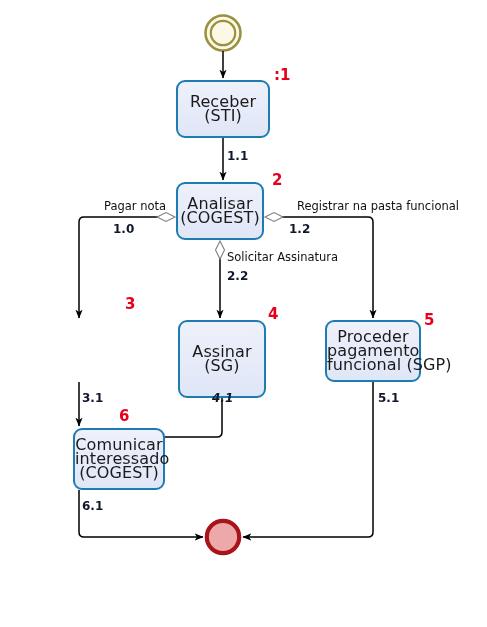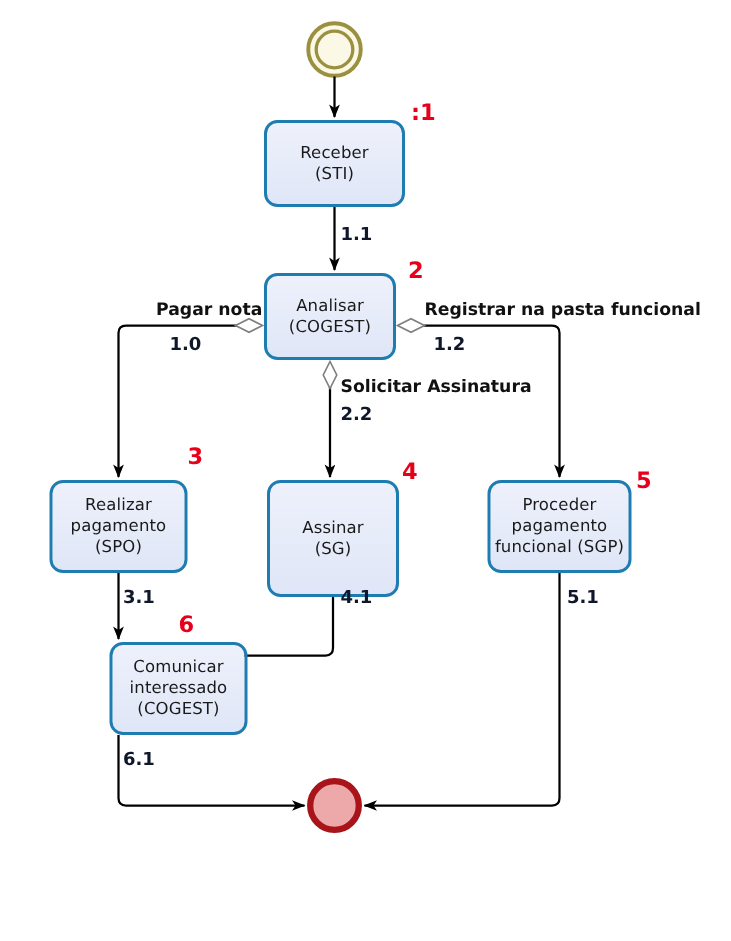--- a/index.html
+++ b/index.html
@@ -25,25 +25,24 @@
     height: 627px;
   }
   .task-box {
     position: absolute;
     box-sizing: border-box;
     background: linear-gradient(to bottom, #eef1fb 0%, #e6ebf9 55%, #dfe6f7 100%);
     border: 2px solid #1f7cb0;
     border-radius: 9px;
     display: flex;
     flex-direction: column;
-    align-items: center;
     justify-content: center;
     text-align: center;
     color: #1a1a1a;
-    font-size: 11px;
+    font-size: 16px;
     line-height: 14px;
     letter-spacing: 0.1px;
     z-index: 4;
   }
   .task-line { display: block; white-space: nowrap; }
   .step-num {
     position: absolute;
     color: #e8001b;
     font-weight: bold;
     font-size: 15px;
@@ -63,21 +62,20 @@
     line-height: 12px;
     z-index: 6;
   }
   .edge-label {
     position: absolute;
     color: #111111;
     font-size: 11.5px;
     line-height: 13px;
     white-space: nowrap;
     z-index: 6;
-    font-weight: bold;
   }
 </style>
 </head>
 <body>
 
 <div id="canvas">
 
   <svg id="flow-svg" viewBox="0 0 487 627" xmlns="http://www.w3.org/2000/svg">
     <defs>
       <marker id="arrow" markerWidth="10" markerHeight="10" refX="8.4" refY="3.6" orient="auto" markerUnits="userSpaceOnUse">
@@ -123,25 +121,20 @@
   <div class="task-box" style="left:176px; top:80px; width:94px; height:58px;">
     <span class="task-line">Receber</span>
     <span class="task-line">(STI)</span>
   </div>
 
   <div class="task-box" style="left:176px; top:182px; width:88px; height:58px;">
     <span class="task-line">Analisar</span>
     <span class="task-line">(COGEST)</span>
   </div>
 
-  <div class="task-box" style="left:33px; top:320px; width:92px; height:62px;">
-    <span class="task-line">Realizar</span>
-    <span class="task-line">pagamento</span>
-    <span class="task-line">(SPO)</span>
-  </div>
 
   <div class="task-box" style="left:178px; top:320px; width:88px; height:78px;">
     <span class="task-line">Assinar</span>
     <span class="task-line">(SG)</span>
   </div>
 
   <div class="task-box" style="left:325px; top:320px; width:96px; height:62px;">
     <span class="task-line">Proceder</span>
     <span class="task-line">pagamento</span>
     <span class="task-line">funcional (SGP)</span>
@@ -154,25 +147,25 @@
   </div>
 
   <div class="step-num with-colon" style="left:274px; top:68px;">1</div>
   <div class="step-num" style="left:272px; top:173px;">2</div>
   <div class="step-num" style="left:125px; top:297px;">3</div>
   <div class="step-num" style="left:268px; top:307px;">4</div>
   <div class="step-num" style="left:424px; top:313px;">5</div>
   <div class="step-num" style="left:119px; top:409px;">6</div>
 
   <div class="edge-label" style="left:104px; top:200px;">Pagar  nota</div>
-  <div class="edge-label" style="left:283px; top:200px;">Registrar na pasta funcional</div>
+  <div class="edge-label" style="left:297px; top:200px;">Registrar na pasta funcional</div>
   <div class="edge-label" style="left:227px; top:251px;">Solicitar Assinatura</div>
 
   <div class="seq-num" style="left:227px; top:150px;">1.1</div>
   <div class="seq-num" style="left:113px; top:223px;">1.0</div>
   <div class="seq-num" style="left:227px; top:270px;">2.2</div>
   <div class="seq-num" style="left:289px; top:223px;">1.2</div>
   <div class="seq-num" style="left:82px; top:392px;">3.1</div>
-  <div class="seq-num" style="left:227px; top:392px;">4.1</div>
+  <div class="seq-num" style="left:212px; top:392px;font-style:italic;">4.1</div>
   <div class="seq-num" style="left:378px; top:392px;">5.1</div>
   <div class="seq-num" style="left:82px; top:500px;">6.1</div>
 
 </div>
 
 </body></html>

